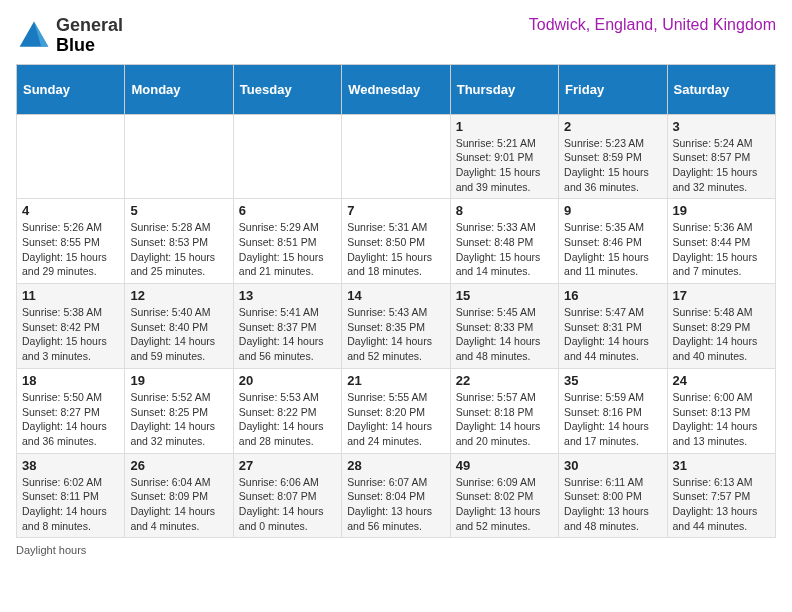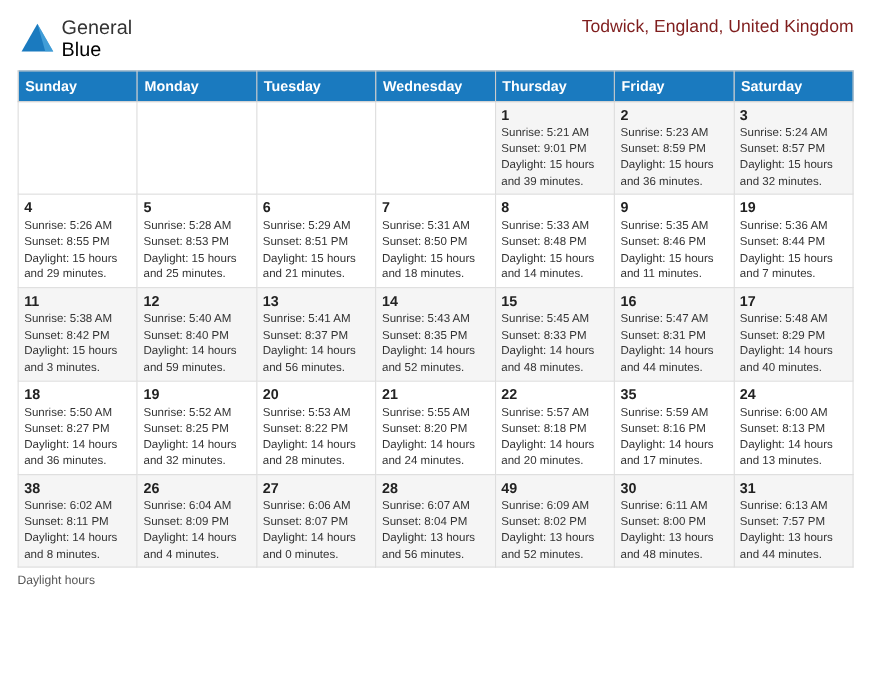--- a/index.html
+++ b/index.html
@@ -16,51 +16,51 @@
       align-items: flex-start;
       margin-bottom: 8px;
     }
     .logo {
       display: flex;
       align-items: center;
       gap: 4px;
     }
     .logo-text {
       font-size: 18px;
-      font-weight: normal;
+      font-weight: bold;
       color: #333;
       line-height: 1.1;
     }
     .logo-blue { color: #000000; }
     .logo-icon {
       width: 36px;
       height: 36px;
     }
     .title-block {
       text-align: right;
     }
     .main-title {
       font-size: 36px;
       font-weight: bold;
       color: #333;
     }
     .subtitle {
       font-size: 16px;
-      color: #7f1d1d;
+      color: #a21caf;
     }
     .calendar {
       width: 100%;
       border-collapse: collapse;
       font-size: 11px;
     }
     .calendar thead tr th {
       background-color: #1a7abf;
       color: #fff;
       text-align: left;
-      padding: 6px 6px;
+      padding: 17px 6px;
       font-size: 13px;
       font-weight: bold;
       border: 1px solid #ccc;
     }
     .calendar tbody tr td {
       vertical-align: top;
       border: 1px solid #ddd;
       padding: 4px 5px;
       width: 107px;
       min-height: 80px;

